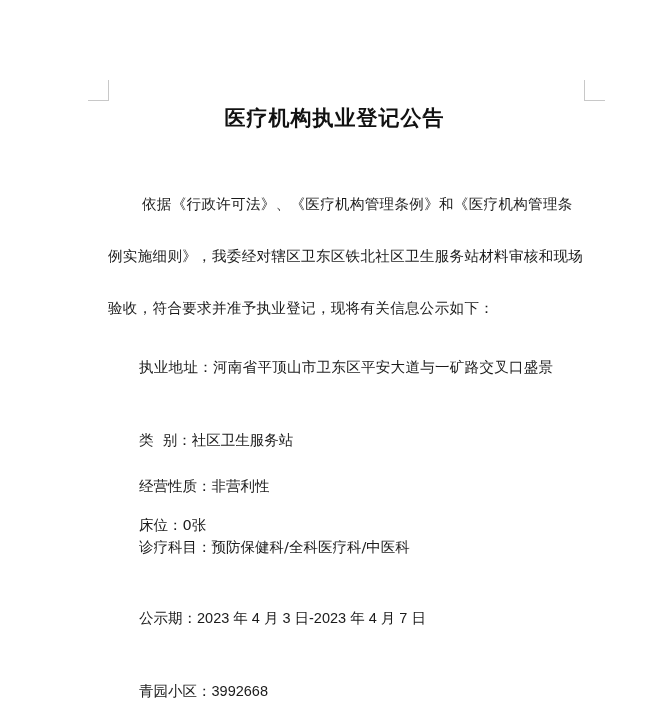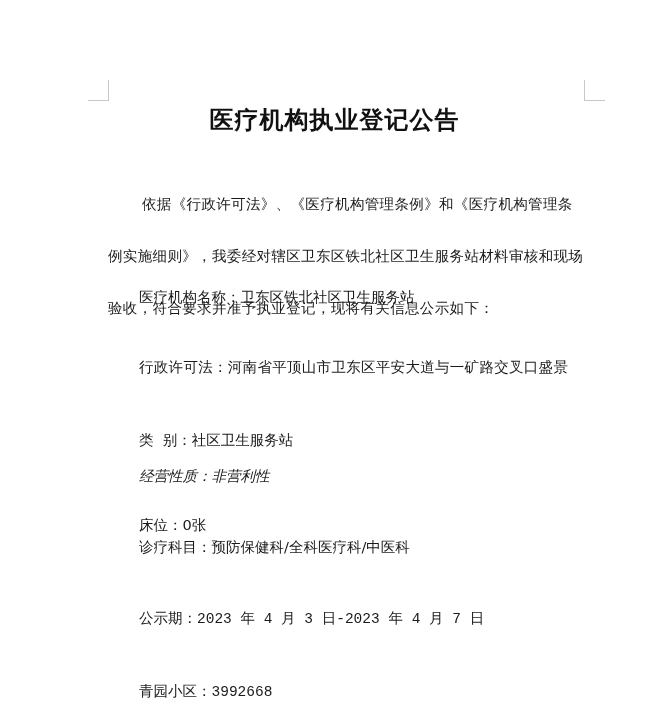--- a/index.html
+++ b/index.html
@@ -4,51 +4,48 @@
 <style>
   html, body { margin: 0; padding: 0; background: #ffffff; }
   body { width: 669px; height: 719px; position: relative; overflow: hidden;
          font-family: "DejaVu Sans", "Liberation Sans", sans-serif; color: #1a1a1a; }
   .page { position: absolute; left: 0; top: 0; width: 669px; height: 719px; background: #fff; }
   .corner { position: absolute; border-color: #c8c8c8; border-style: solid; width: 20px; height: 20px; }
   .corner-tl { left: 88px; top: 80px; border-width: 0 1px 1px 0; }
   .corner-tr { left: 584px; top: 80px; border-width: 0 0 1px 1px; }
   .title { position: absolute; left: 0; width: 669px; top: 104px; text-align: center;
            font-family: "DejaVu Serif", "Liberation Serif", serif; font-weight: bold;
-           font-size: 24px; letter-spacing: 1px; color: #111; }
+           font-size: 21px; letter-spacing: 1px; color: #111; }
   .line { position: absolute; font-size: 14.5px; white-space: nowrap; color: #1a1a1a; }
   .intro { left: 108px; top: 178px; width: 478px; white-space: normal; line-height: 52px;
            text-indent: 34px; font-size: 14.5px; letter-spacing: 0.35px; position: absolute; }
-  .num { font-family: Liberation Mono, monospace; text-align: center; }
+  .num { font-family: Liberation Sans, sans-serif; text-align: center; }
 </style>
 </head>
 <body>
 
 <div class="page">
   <div class="corner corner-tl"></div>
   <div class="corner corner-tr"></div>
 
   <div class="title">医疗机构执业登记公告</div>
 
   <div class="intro">依据《行政许可法》、《医疗机构管理条例》和《医疗机构管理条例实施细则》，我委经对辖区卫东区铁北社区卫生服务站材料审核和现场验收，符合要求并准予执业登记，现将有关信息公示如下：</div>
 
-  <div class="line" style="left:139px; top:288px;">
-    <span>医疗机构名称：</span><span>卫东区铁北社区卫生服务站</span>
-  </div>
 
 
   <div class="line" style="left:139px; top:358px; letter-spacing:0.3px;">
-    <span>行政许可法：</span><span>河南省平顶山市卫东区平安大道与一矿路交叉口盛景</span>
+    <span>执业地址：</span><span>河南省平顶山市卫东区平安大道与一矿路交叉口盛景</span>
   </div>
 
   <div class="line" style="left:139px; top:431px;">
     <span style="white-space:pre;text-align:center;">类  别：</span><span>社区卫生服务站</span>
   </div>
 
-  <div class="line" style="left:139px; top:467px;font-style:italic;">
+  <div class="line" style="left:139px; top:477px;">
     <span>经营性质：</span><span>非营利性</span>
   </div>
 
   <div class="line" style="left:139px; top:502px;margin-top:14px;">
     <span>床位：</span><span>0张</span>
   </div>
 
   <div class="line" style="left:139px; top:538px;">
     <span>诊疗科目：</span><span>预防保健科/全科医疗科/中医科</span>
   </div>

